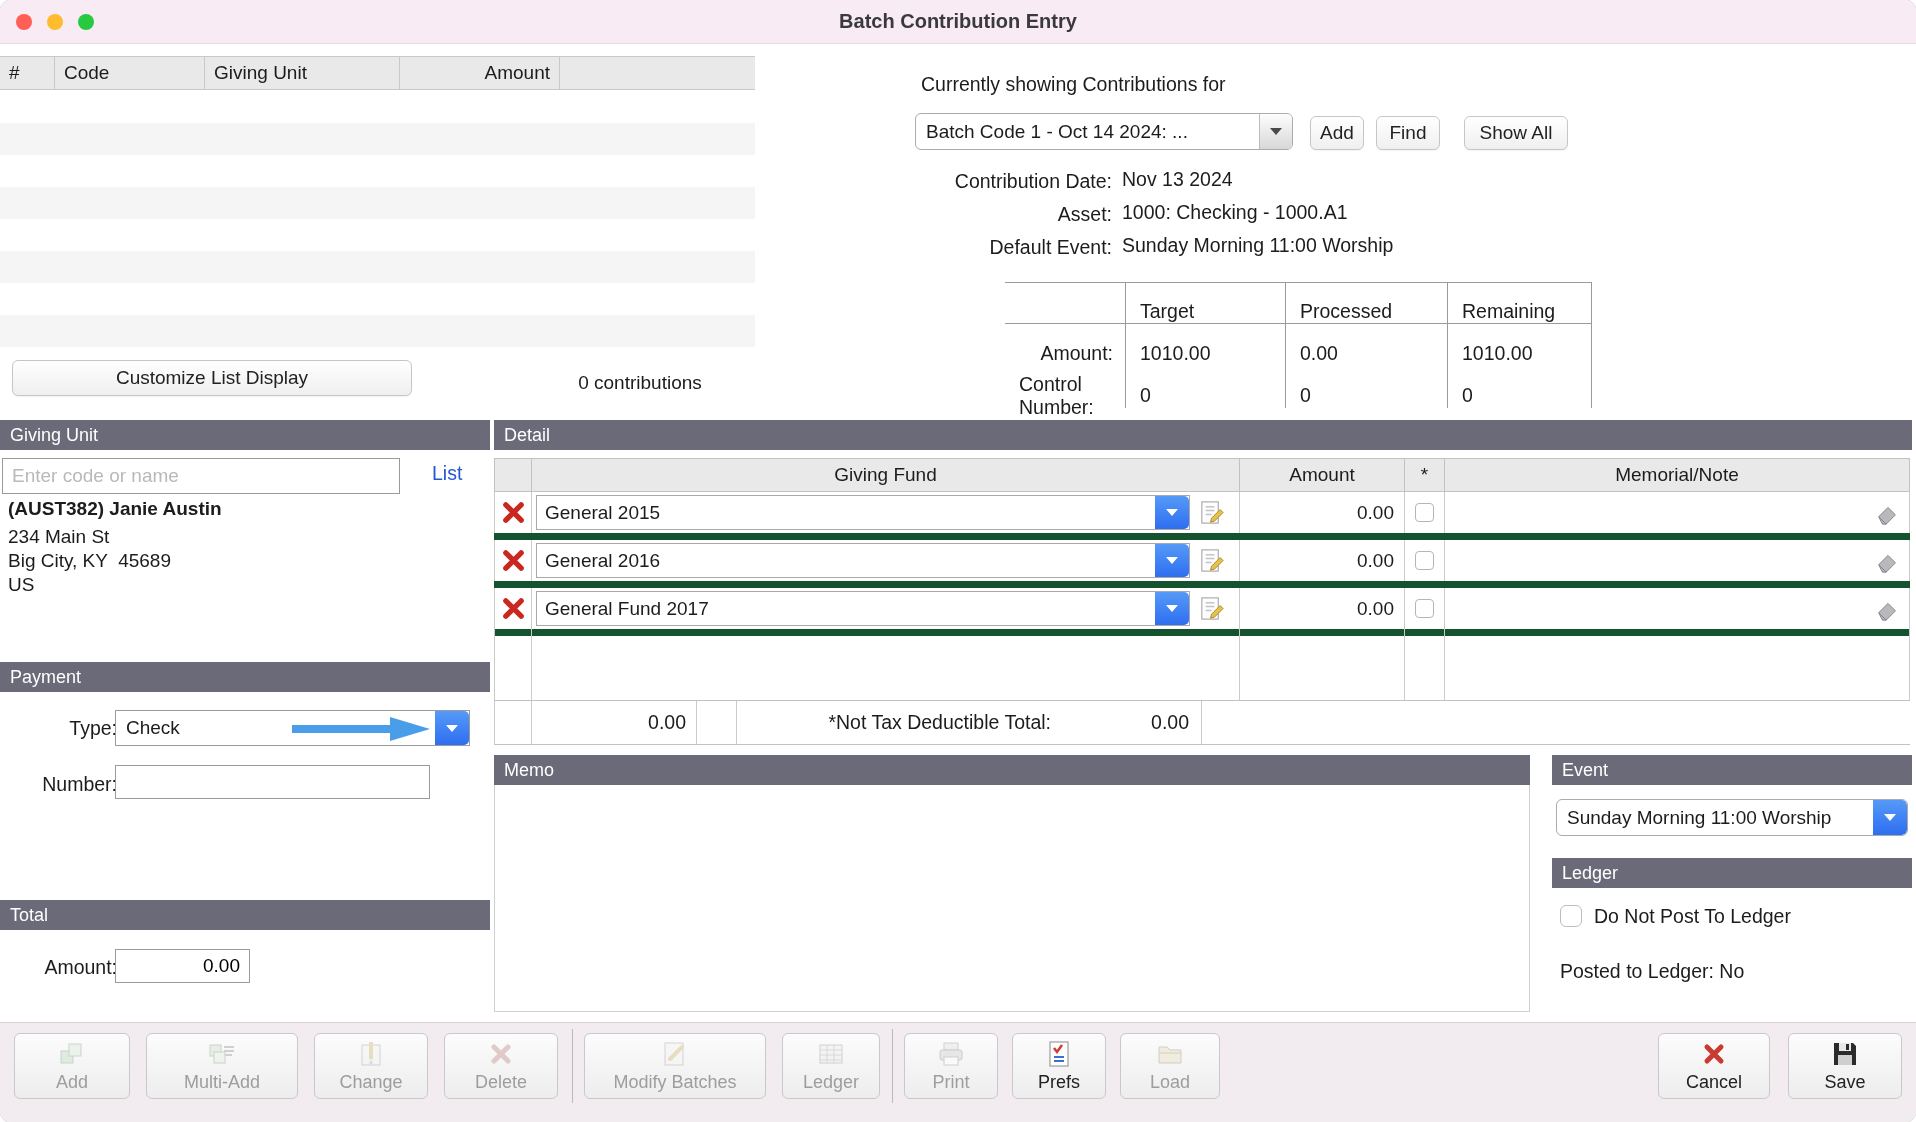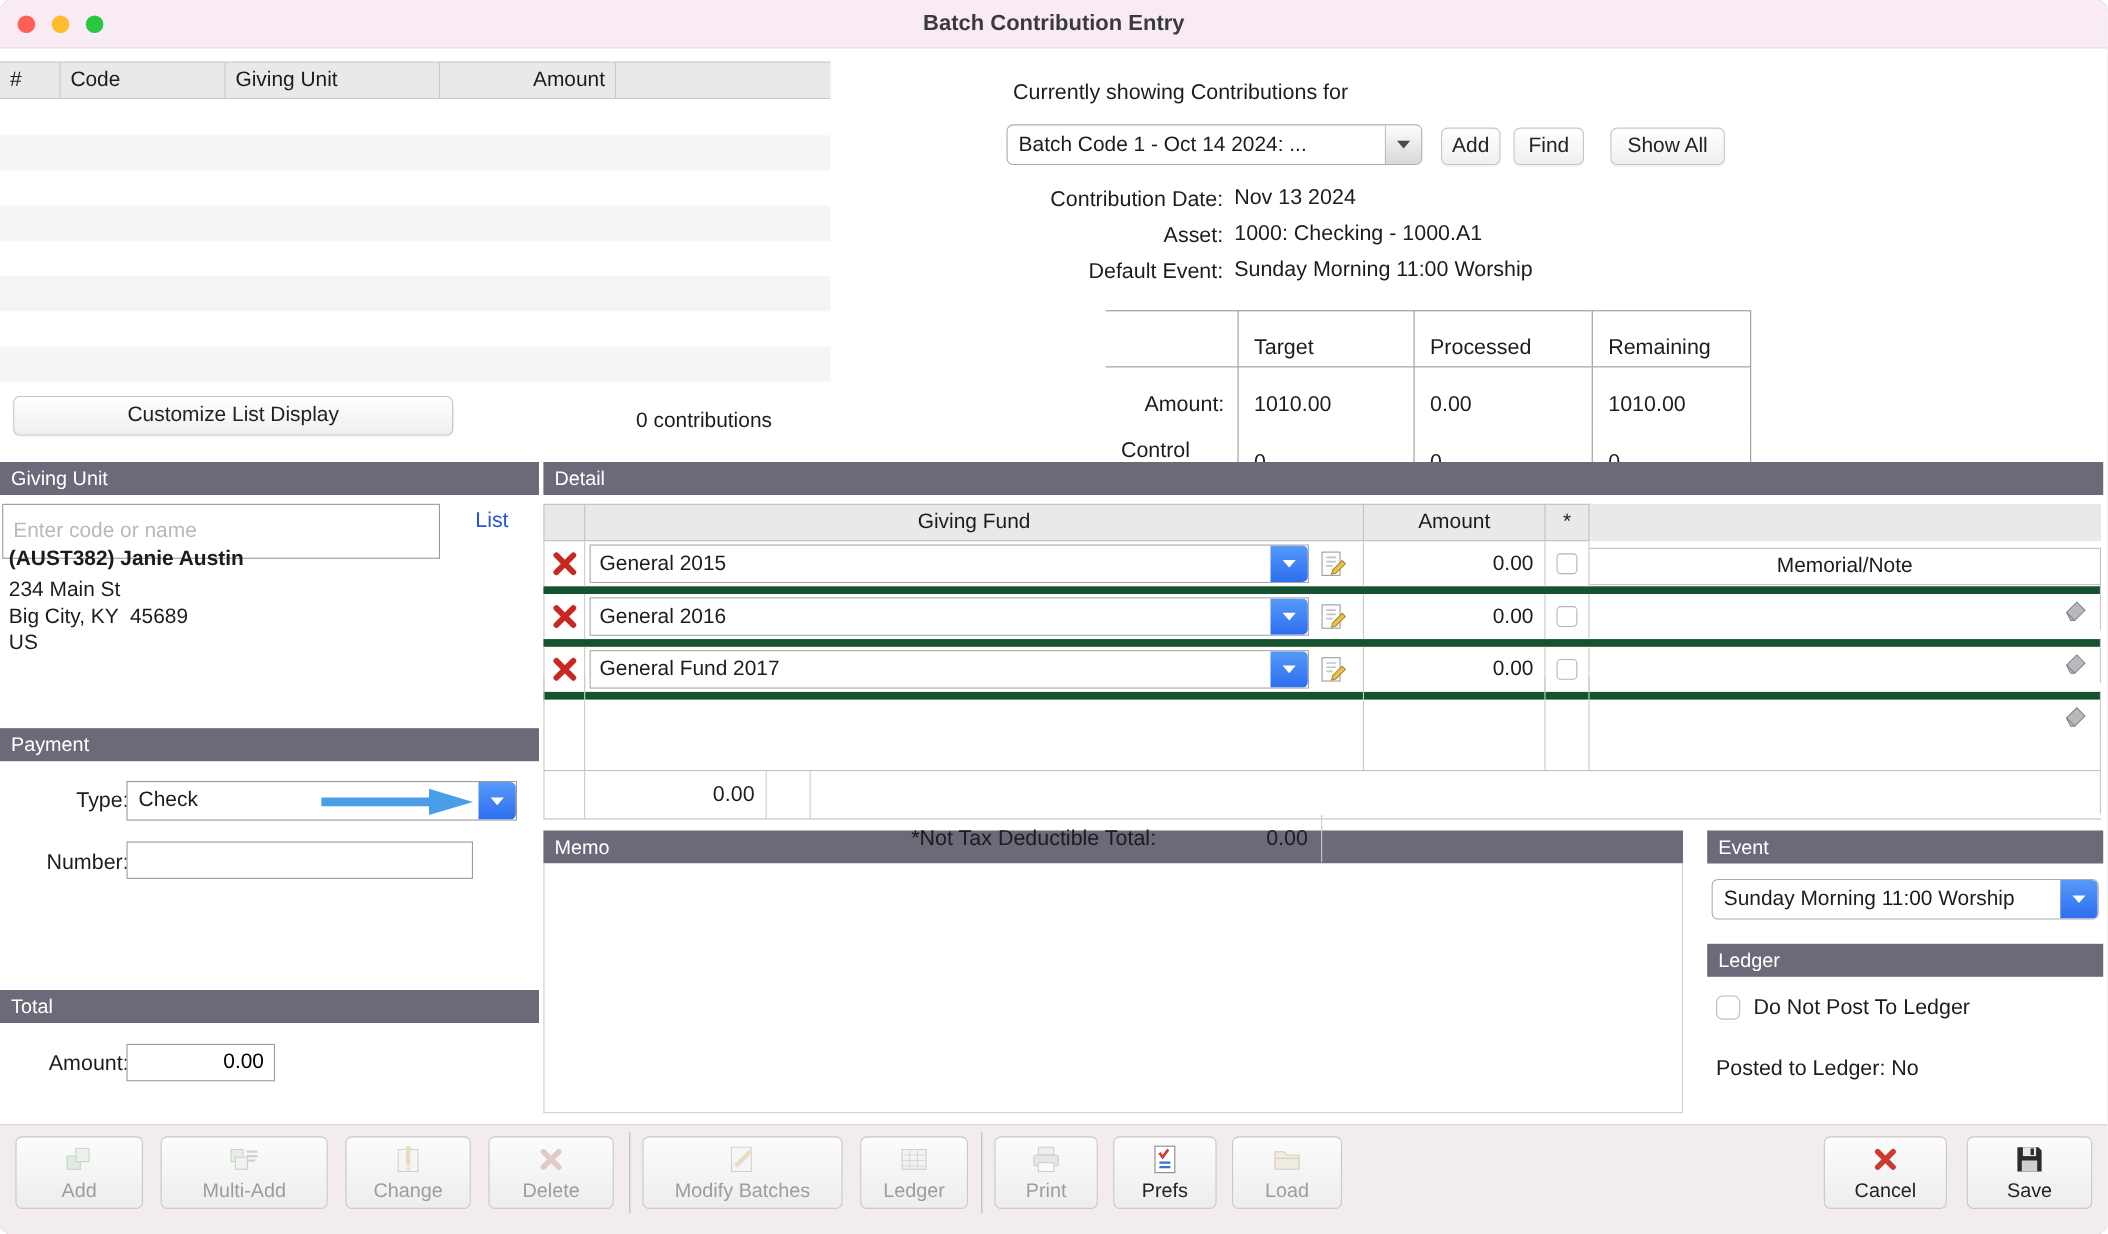--- a/index.html
+++ b/index.html
@@ -46,52 +46,52 @@
   .chev.dark{border-top-color:#4a4a4a;}
   .batch-select{left:915px;top:113px;width:378px;height:37px;}
   .btn-add{left:1310px;top:116px;width:54px;height:34px;}
   .btn-find{left:1376px;top:116px;width:64px;height:34px;}
   .btn-showall{left:1464px;top:116px;width:104px;height:34px;}
 
   .info-label{left:915px;width:197px;text-align:right;font-size:19.5px;}
   .info-value{left:1122px;font-size:19.5px;}
 
   .sum-table{left:1005px;top:282px;display:grid;grid-template-columns:120px 160px 162px 145px;font-size:19.5px;}
-  .sum-cell{box-sizing:border-box;padding:22px 12px 5px 14px;height:52px;display:flex;align-items:center;}
+  .sum-cell{box-sizing:border-box;padding:22px 12px 5px 14px;height:42px;display:flex;align-items:center;}
   .sum-cell.hdr{border-top:1px solid #9a9a9a;border-bottom:1px solid #9a9a9a;}
   .sum-cell.vline{border-left:1px solid #9a9a9a;}
   .sum-cell.vr{border-right:1px solid #9a9a9a;text-align:center;}
   .sum-cell.lbl{justify-content:flex-end;padding-right:12px;}
 
   
   .bar{height:30px;background:#6a6a78;color:#fff;font-size:18px;line-height:30px;padding-left:10px;box-sizing:border-box;}
 
   
-  .search-input{left:2px;top:458px;width:398px;height:50px;border:1px solid #9a9a9a;font-size:19px;
+  .search-input{left:2px;top:458px;width:398px;height:36px;border:1px solid #9a9a9a;font-size:19px;
     padding:0 9px;box-sizing:border-box;font-family:inherit;color:#c2410c;}
   .search-input::placeholder{color:#b9b9b9;}
   .link{color:#2458d0;cursor:default;}
   .list-link{left:432px;top:462px;font-size:19.5px;}
   .gu-name{left:8px;top:498px;font-weight:bold;}
   .gu-line{left:8px;}
   .pre{white-space:pre-wrap;}
 
   
   .fld-label{left:12px;width:105px;text-align:right;font-size:19.5px;}
   .type-select{left:115px;top:710px;width:355px;height:36px;border-radius:0;border:1px solid #9a9a9a;}
   .arrow-anno{left:292px;top:716px;pointer-events:none;}
   .number-input,.amt-input{border:1px solid #9a9a9a;font-size:19px;padding:0 9px;box-sizing:border-box;font-family:inherit;}
   .number-input{left:115px;top:765px;width:315px;height:34px;}
   .amt-input{left:115px;top:949px;width:135px;height:34px;text-align:right;}
 
   
   .d-header{left:494px;top:458px;width:1416px;height:34px;display:flex;background:#e9e9e9;font-size:19px;}
   .d-hcell{box-sizing:border-box;border:1px solid #c2c2c2;border-left:none;display:flex;align-items:center;justify-content:center;height:100%;}
   .d-hcell.first{border-left:1px solid #c2c2c2;}
-  .w-del{width:38px;}.w-fund{width:708px;}.w-amt{width:165px;}.w-star{width:40px;}.w-memo{width:465px;margin-top:40px;}
+  .w-del{width:38px;}.w-fund{width:708px;}.w-amt{width:165px;}.w-star{width:40px;}.w-memo{width:465px;}
   .d-row{display:flex;height:41px;border-bottom:7px solid #14532d;font-size:19px;}
   .d-cell{box-sizing:border-box;border-right:1px solid #cacaca;display:flex;align-items:center;height:100%;}
   .d-cell.leftedge{border-left:1px solid #cacaca;}
   .d-rows{left:494px;top:492px;width:1416px;}
   .d-cell.del{justify-content:center;}
   .fund-select{width:652px;height:33px;margin-left:4px;border:1px solid #a9a9a9;border-radius:0;}
   .fund-select .txt{padding:0 8px;}
   .note-ic{margin-left:8px;}
   .d-cell.amt{justify-content:flex-end;padding-right:10px;}
   .d-cell.star{justify-content:center;}

